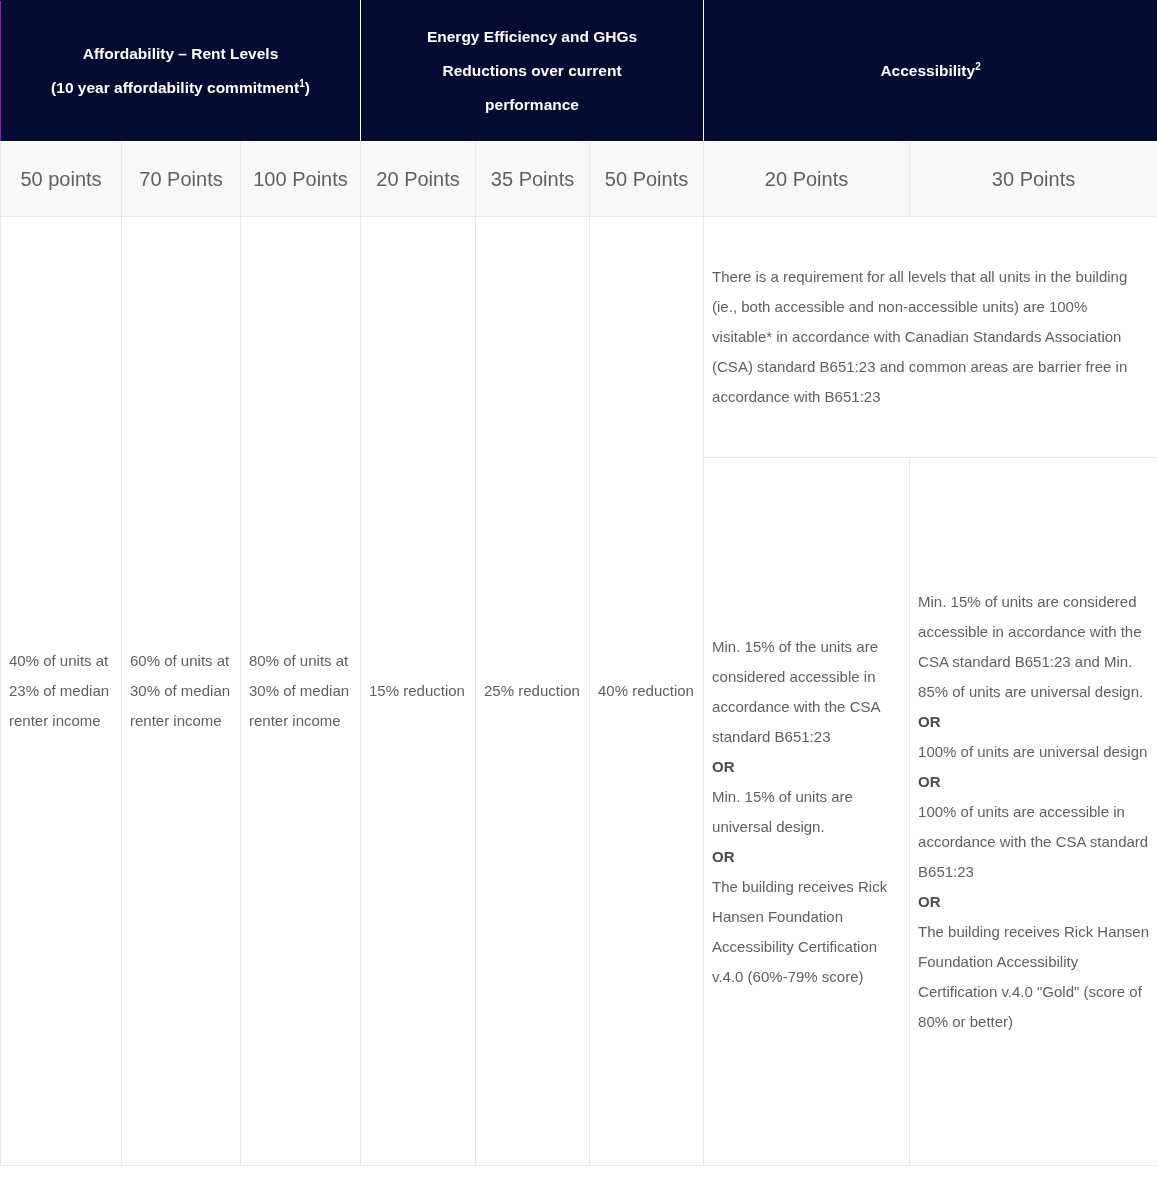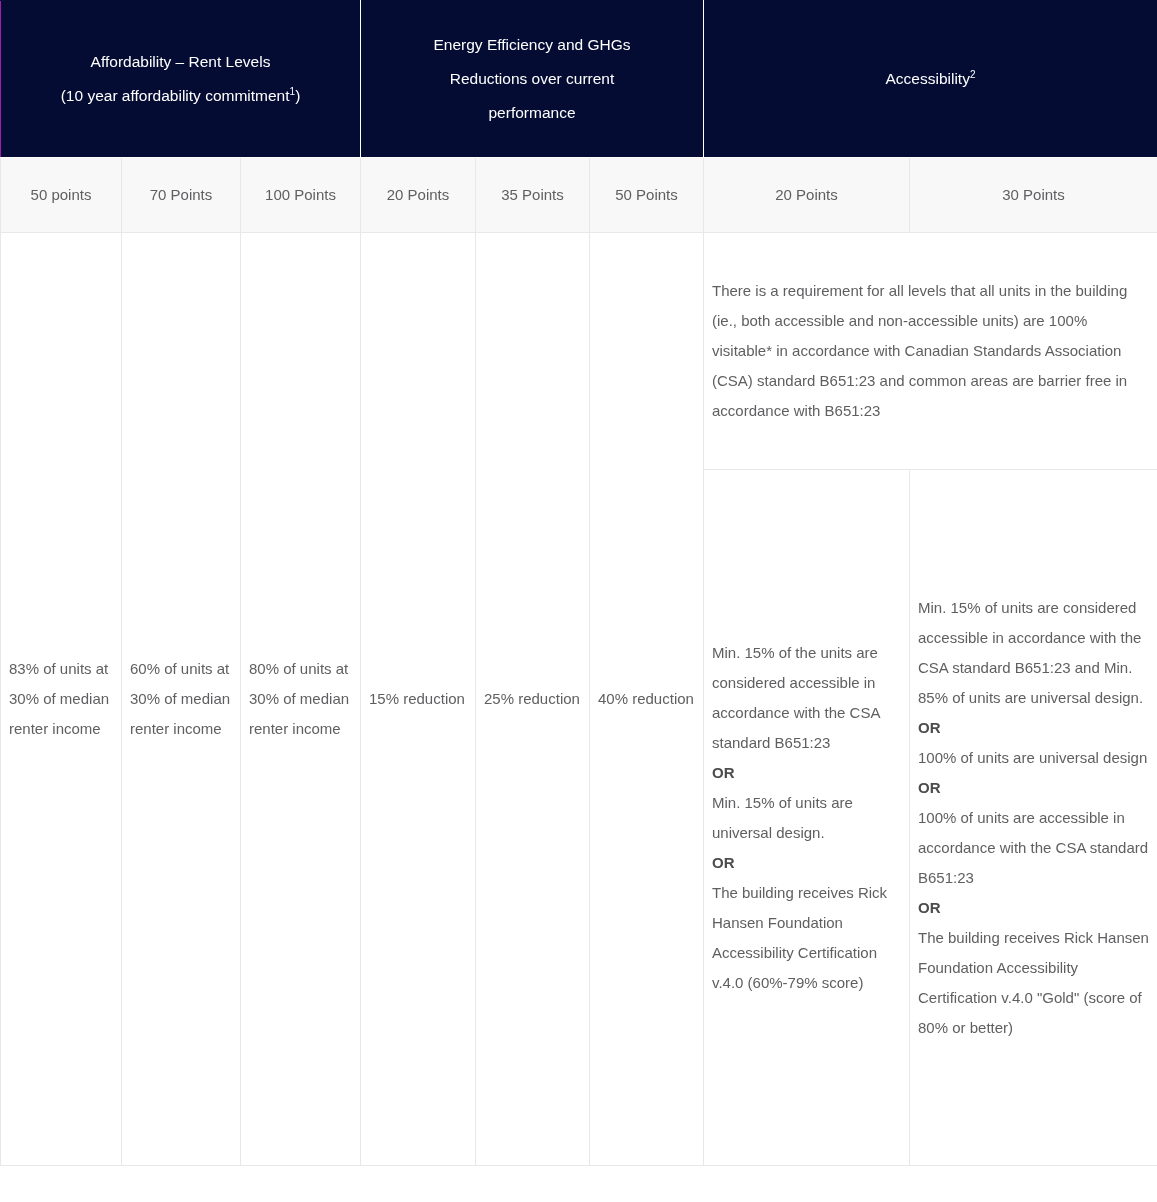--- a/index.html
+++ b/index.html
@@ -30,38 +30,38 @@
     border:1px solid #e8e8e8;
     padding:0;
     vertical-align:middle;
     font-weight:normal;
   }
 
   
   tr.group-row th{
     background:#040c33;
     color:#ffffff;
-    font-weight:normal;
+    font-weight:bold;
     font-size:15.5px;
     line-height:34px;
     height:140px;
     border:1px solid #ffffff;
     border-top:1px solid #040c33;
-    padding:8px 6px;
+    padding:0 6px;
   }
   tr.group-row th:first-child{border-left:1px solid #a21caf;}
   tr.group-row th:last-child{border-right:1px solid #fca5a5;}
   .grp-line{display:block;}
   sup{font-size:10px;vertical-align:super;line-height:0;}
 
   
   tr.points-row td{
     background:#f8f8f8;
     color:#5f5f61;
-    font-size:15px;
+    font-size:20px;
     line-height:28px;
     text-align:center;
     height:74px;
     padding:0 4px;
   }
 
   
   tr.body-row td{
     background:#ffffff;
     font-size:15px;
@@ -121,21 +121,21 @@
       <td>70 Points</td>
       <td>100 Points</td>
       <td>20 Points</td>
       <td>35 Points</td>
       <td>50 Points</td>
       <td>20 Points</td>
       <td>30 Points</td>
     </tr>
 
     <tr class="body-row">
-      <td rowspan="2">83% of units at 30% of median renter income</td>
+      <td rowspan="2">40% of units at 23% of median renter income</td>
       <td rowspan="2">60% of units at 30% of median renter income</td>
       <td rowspan="2">80% of units at 30% of median renter income</td>
       <td rowspan="2">15% reduction</td>
       <td rowspan="2">25% reduction</td>
       <td rowspan="2">40% reduction</td>
       <td colspan="2" class="acc-top">There is a requirement for all levels that all units in the building (ie., both accessible and non-accessible units) are 100% visitable* in accordance with Canadian Standards Association (CSA) standard B651:23 and common areas are barrier free in accordance with B651:23</td>
     </tr>
 
     <tr class="body-row">
       <td class="acc-cell acc-20">

